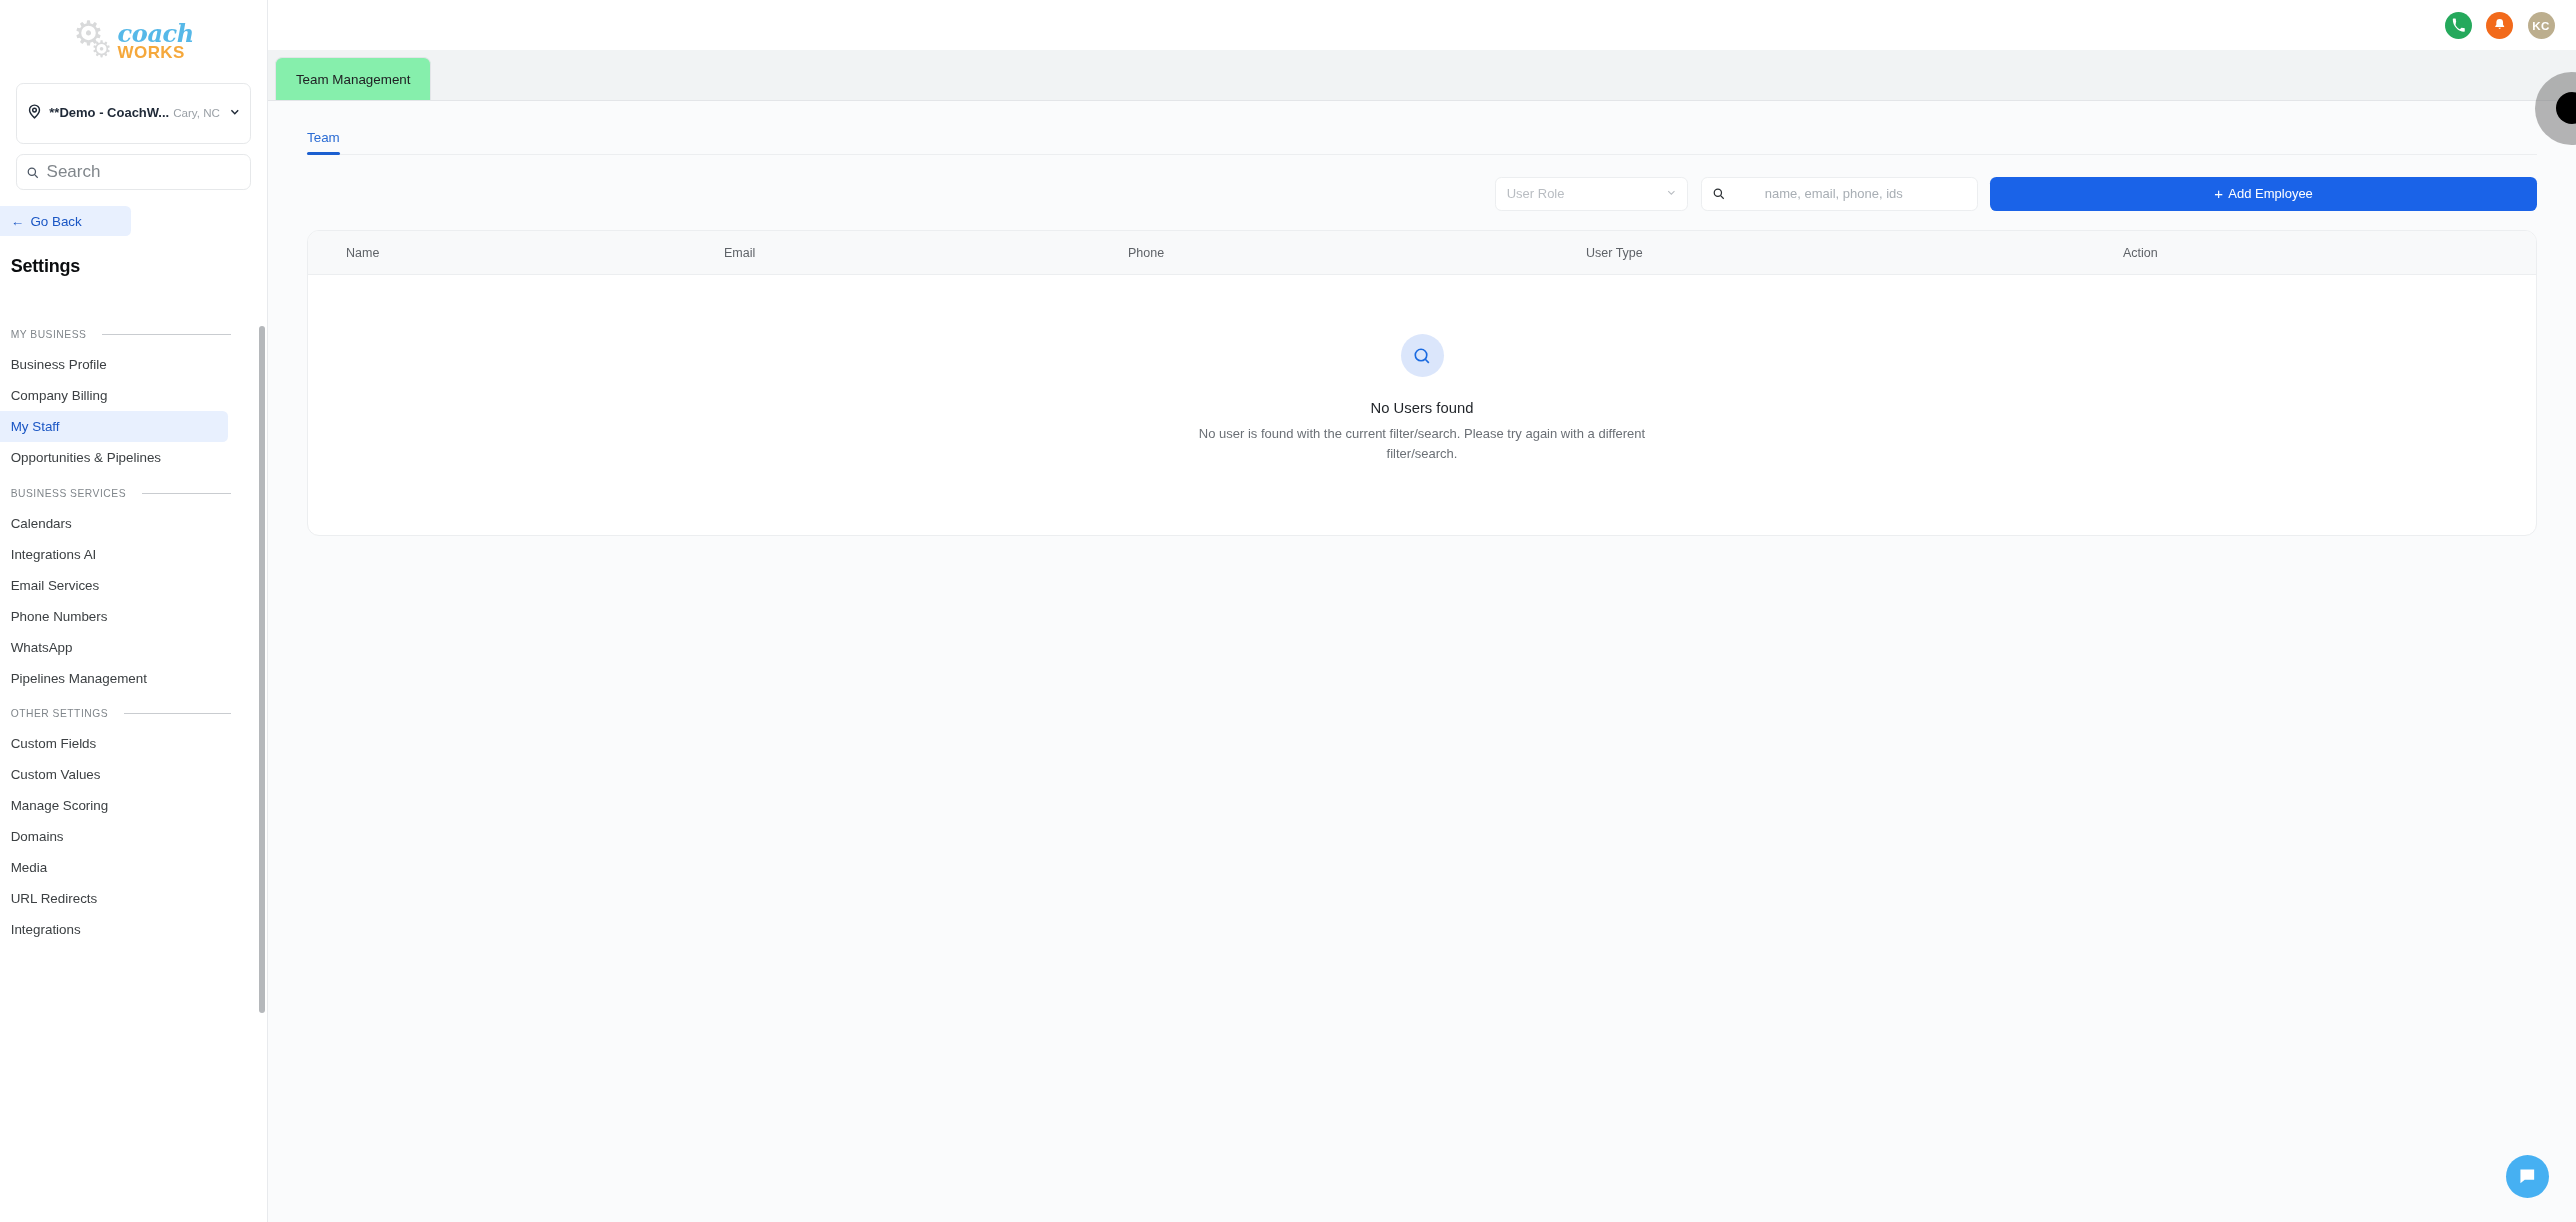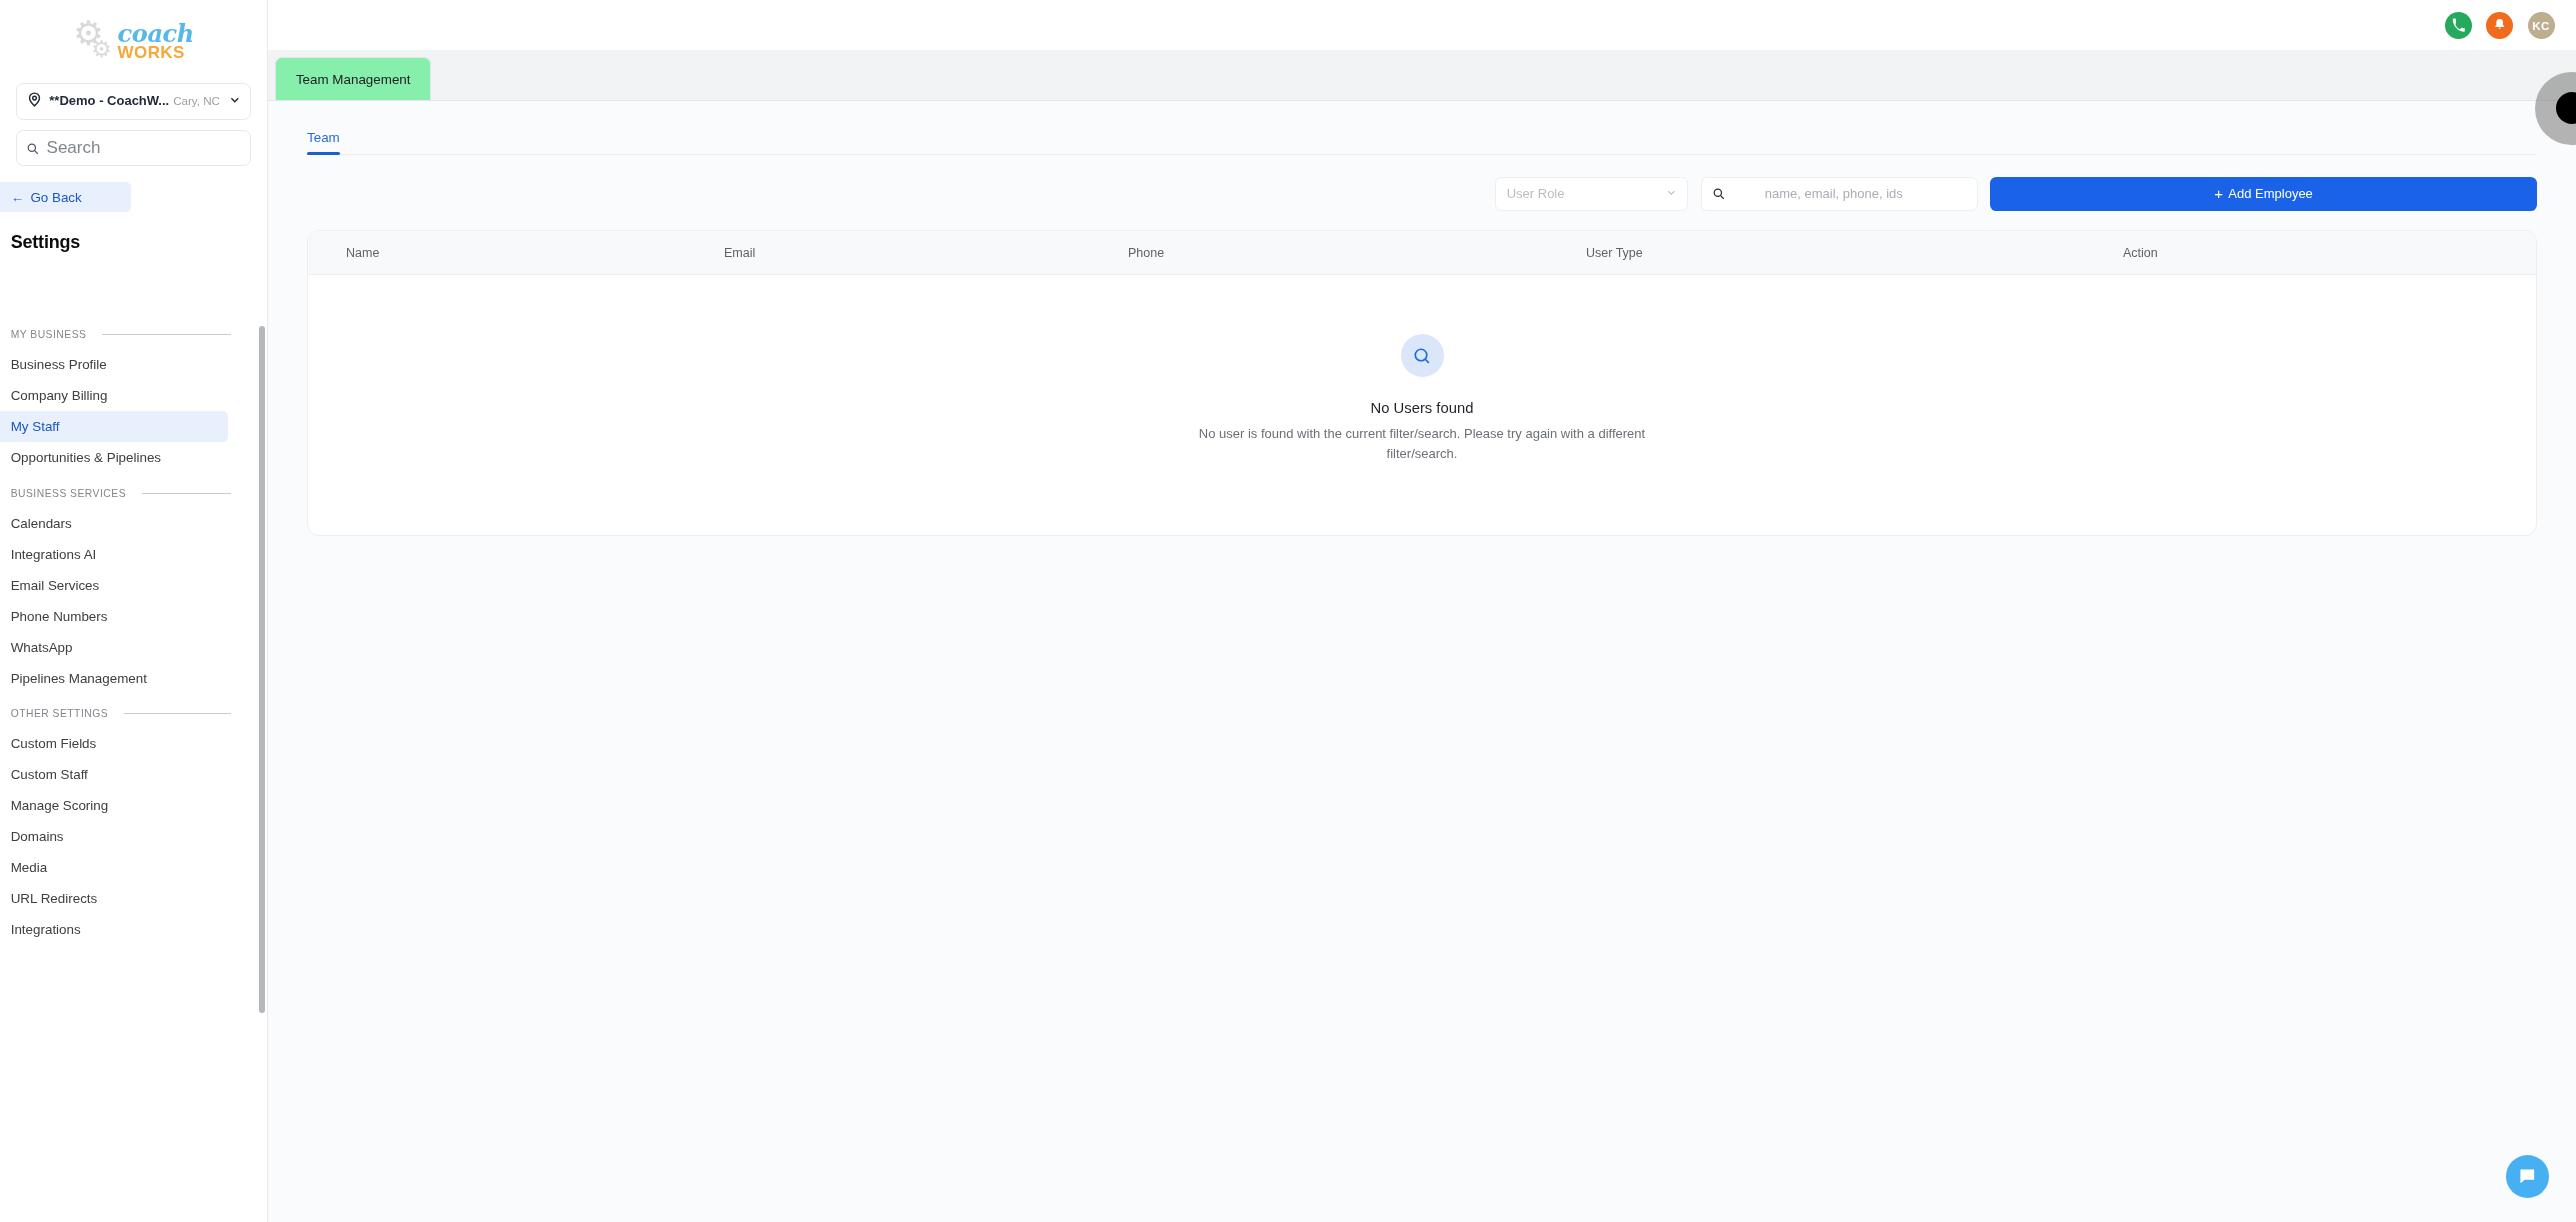--- a/index.html
+++ b/index.html
@@ -35,21 +35,21 @@
     font-size: 24px; color: #56b8e8; line-height: 0.92;
     letter-spacing: -0.4px;
   }
   .logo-works {
     font-size: 17px; font-weight: bold; color: #f5a83c;
     letter-spacing: 0.4px; line-height: 1; margin-top: -0.9px;
   }
 
   .loc-box {
     margin: 3.6px 16px 0 16px;
-    height: 37px;
+    height: 61px;
     border: 0.9px solid #e6e8ea; border-radius: 7.2px;
     display: flex; align-items: center;
     padding: 0 9px; background: #fff;
     cursor: pointer;
   }
   .loc-pin { width: 19.7px; flex: 0 0 19.7px; color: #1f2937; }
   .loc-text { flex: 1; min-width: 0; margin-left: 3.6px; }
   .loc-name {
     font-size: 13px; font-weight: bold; color: #1f2937;
     white-space: nowrap; overflow: hidden; text-overflow: ellipsis;
@@ -348,21 +348,21 @@
         <div class="nav-item">Integrations AI</div>
         <div class="nav-item">Email Services</div>
         <div class="nav-item">Phone Numbers</div>
         <div class="nav-item">WhatsApp</div>
         <div class="nav-item">Pipelines Management</div>
         <div class="sec-head">
           <span class="lbl">OTHER SETTINGS</span>
           <span class="rule"></span>
         </div>
         <div class="nav-item">Custom Fields</div>
-        <div class="nav-item">Custom Staff</div>
+        <div class="nav-item">Custom Values</div>
         <div class="nav-item">Manage Scoring</div>
         <div class="nav-item">Domains</div>
         <div class="nav-item">Media</div>
         <div class="nav-item">URL Redirects</div>
         <div class="nav-item">Integrations</div>
       </div>
   </div>
   <div class="side-scrollbar"></div>
 </aside>
 

